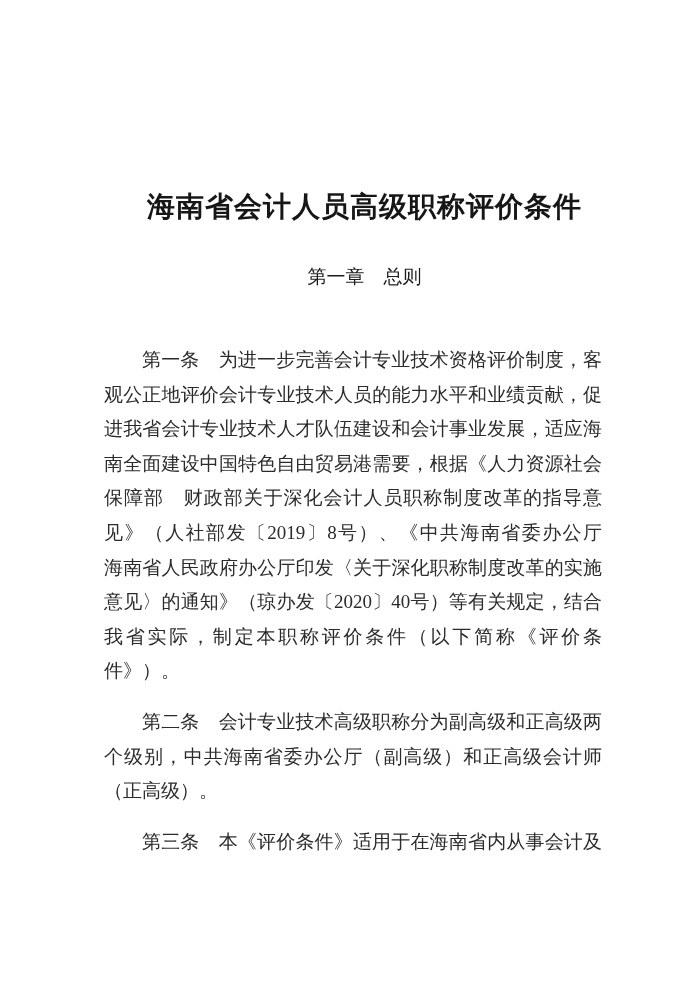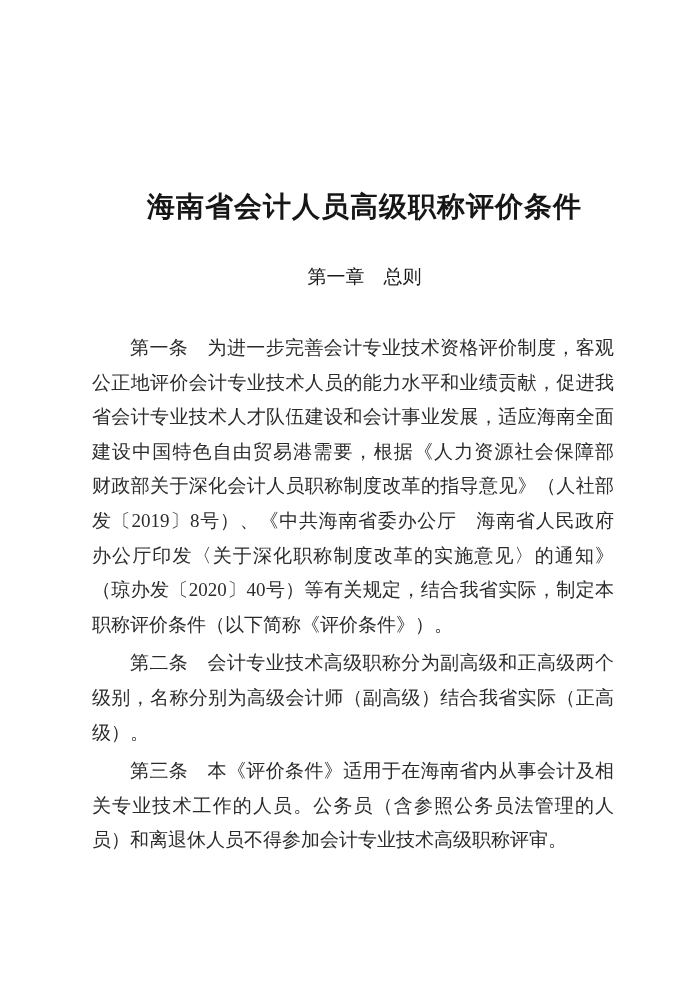--- a/index.html
+++ b/index.html
@@ -46,21 +46,21 @@
     position: absolute;
     top: 327px;
     left: 88px;
     width: 530px;
     font-size: 19px;
     line-height: 34.6px;
     text-align: justify;
     color: #2b2b2b;
   }
   .doc-body p {
-    margin: 4px;
+    margin: 16px;
     padding: 0;
     text-indent: 2em;
   }
   .page-number {
     position: absolute;
     top: 881px;
     right: 88px;
     font-size: 17px;
     letter-spacing: 1px;
     color: #37404d;
@@ -71,19 +71,19 @@
 <body>
 
 <div class="page">
 
   <h1 class="doc-title">海南省会计人员高级职称评价条件</h1>
 
   <h2 class="chapter-heading">第一章　总则</h2>
 
   <div class="doc-body">
     <p>第一条　为进一步完善会计专业技术资格评价制度，客观公正地评价会计专业技术人员的能力水平和业绩贡献，促进我省会计专业技术人才队伍建设和会计事业发展，适应海南全面建设中国特色自由贸易港需要，根据《人力资源社会保障部　财政部关于深化会计人员职称制度改革的指导意见》（人社部发〔2019〕8号）、《中共海南省委办公厅　海南省人民政府办公厅印发〈关于深化职称制度改革的实施意见〉的通知》（琼办发〔2020〕40号）等有关规定，结合我省实际，制定本职称评价条件（以下简称《评价条件》）。</p>
-    <p>第二条　会计专业技术高级职称分为副高级和正高级两个级别，名称分别为高级会计师（副高级）结合我省实际（正高级）。</p>
+    <p>第二条　会计专业技术高级职称分为副高级和正高级两个级别，中共海南省委办公厅（副高级）和正高级会计师（正高级）。</p>
     <p>第三条　本《评价条件》适用于在海南省内从事会计及相关专业技术工作的人员。公务员（含参照公务员法管理的人员）和离退休人员不得参加会计专业技术高级职称评审。</p>
   </div>
 
   <div class="page-number">—3—</div>
 
 </div>
 
 </body></html>

